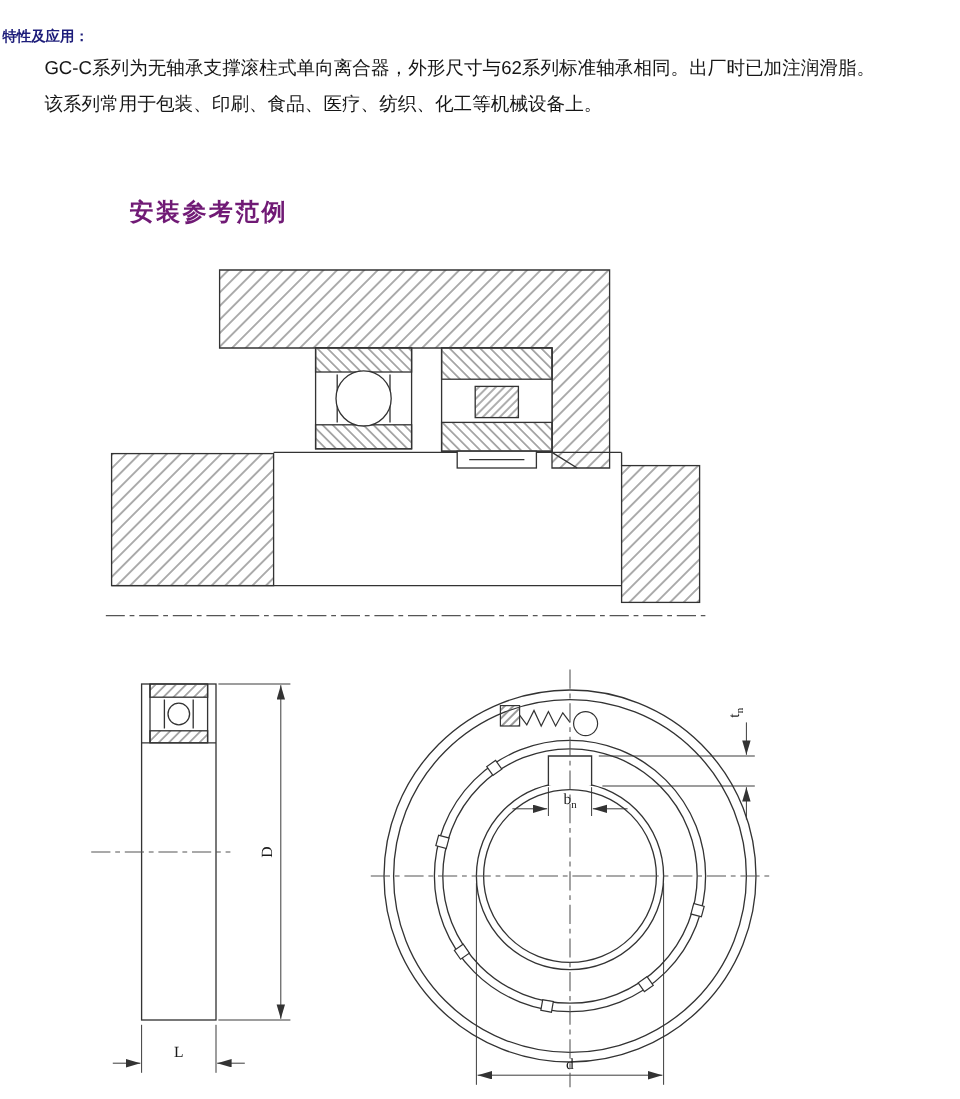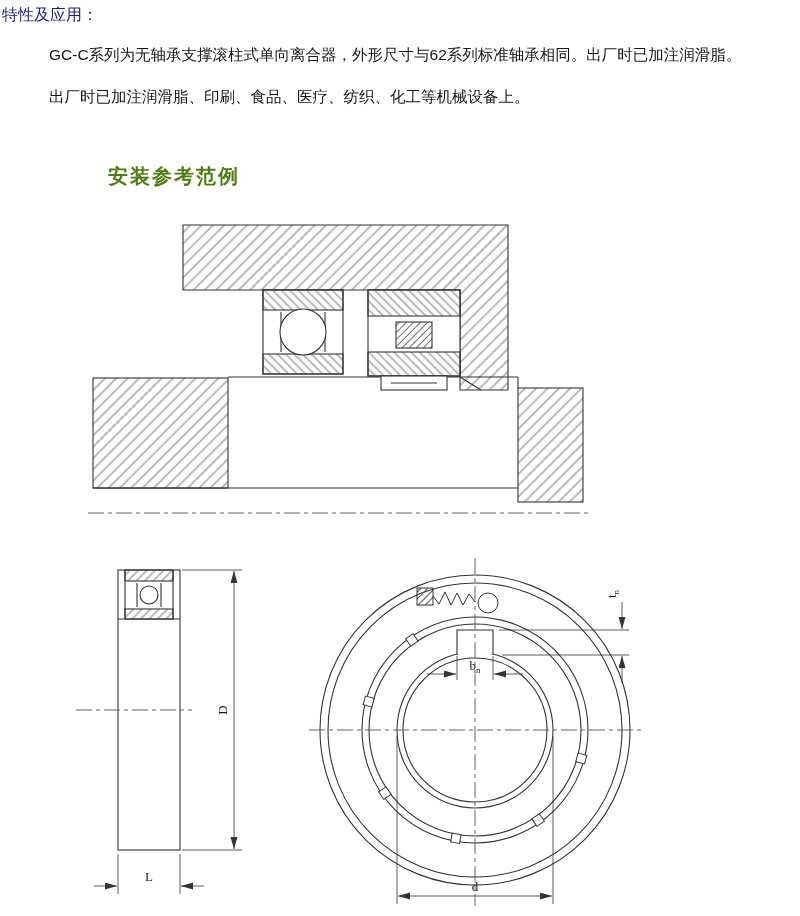--- a/index.html
+++ b/index.html
@@ -1,37 +1,37 @@
 <!DOCTYPE html>
 <html><head>
 <meta charset="utf-8">
 <style>
   *{box-sizing:border-box}
   html,body{margin:0;padding:0}
   body{width:800px;height:916px;position:relative;background:#fff;
        font-family:"Liberation Sans",sans-serif;overflow:hidden;color:#161616}
   .intro{position:absolute;left:2px;top:0;width:794px}
-  .intro-heading{font-size:16px;line-height:22px;font-weight:400;color:#1d1d7a;margin:4px 0 1px}
-  .intro p{font-size:15.5px;line-height:26px;color:#161616;margin:16px;text-indent:2em}
+  .intro-heading{font-size:12px;line-height:22px;font-weight:700;color:#1d1d7a;margin:19px 0 1px}
+  .intro p{font-size:15.5px;line-height:26px;color:#161616;margin:4px;text-indent:2em}
   .titles{position:absolute;top:163px;left:0;width:800px;height:32px}
-  .title-zh{position:absolute;left:108px;top:0;font-size:20px;font-weight:700;color:#4d7c0f;letter-spacing:2px}
+  .title-zh{position:absolute;left:108px;top:0;font-size:20px;font-weight:700;color:#701a75;letter-spacing:2px}
   .title-en{position:absolute;left:440px;top:0;font-size:20px;font-weight:700;color:#1d1d7a;letter-spacing:.5px}
   svg{position:absolute}
   #svg1{left:88px;top:220px}
   #svg2{left:70px;top:558px}
   #svg3{left:305px;top:552px}
   svg text{font-family:"Liberation Serif",serif;font-size:13px;fill:#1a1a1a}
 </style>
 </head>
 <body>
 
 <div class="intro">
   <div class="intro-heading">特性及应用：</div>
   <p>GC-C系列为无轴承支撑滚柱式单向离合器，外形尺寸与62系列标准轴承相同。出厂时已加注润滑脂。</p>
-  <p>出厂时已加注润滑脂、印刷、食品、医疗、纺织、化工等机械设备上。</p>
+  <p>该系列常用于包装、印刷、食品、医疗、纺织、化工等机械设备上。</p>
 </div>
 
 <div class="titles">
   <span class="title-zh">安装参考范例</span>
 </div>
 
 <svg id="svg1" width="500" height="300" viewBox="0 0 500 300">
   <defs>
     <pattern id="hA" width="8" height="8" patternUnits="userSpaceOnUse" patternTransform="rotate(45)">
       <line x1="4" y1="0" x2="4" y2="8" stroke="#777" stroke-width="1"></line>

